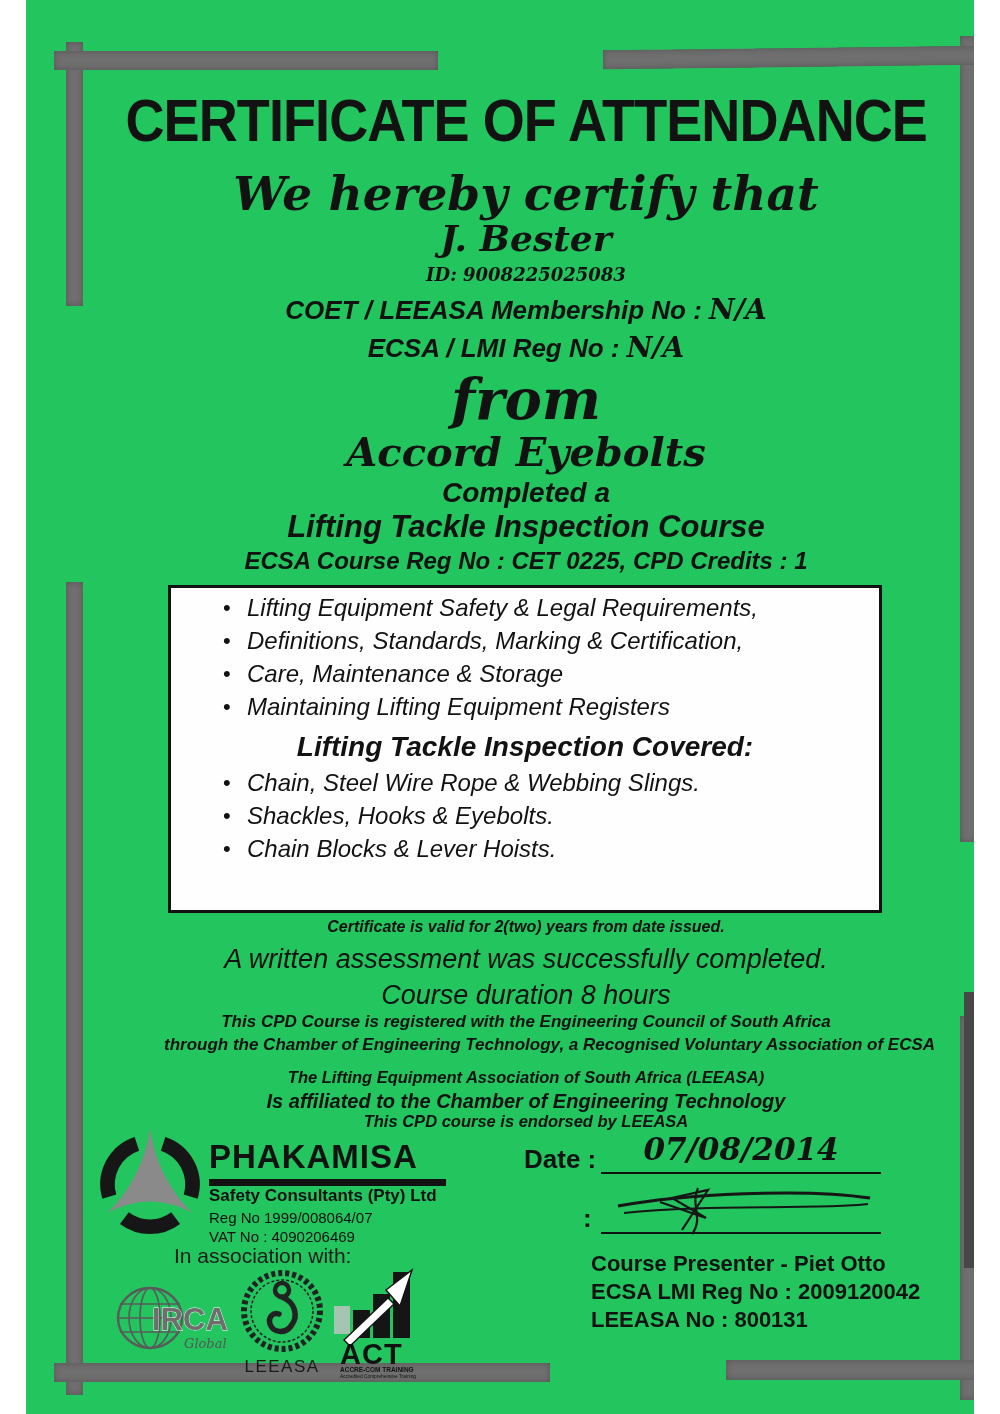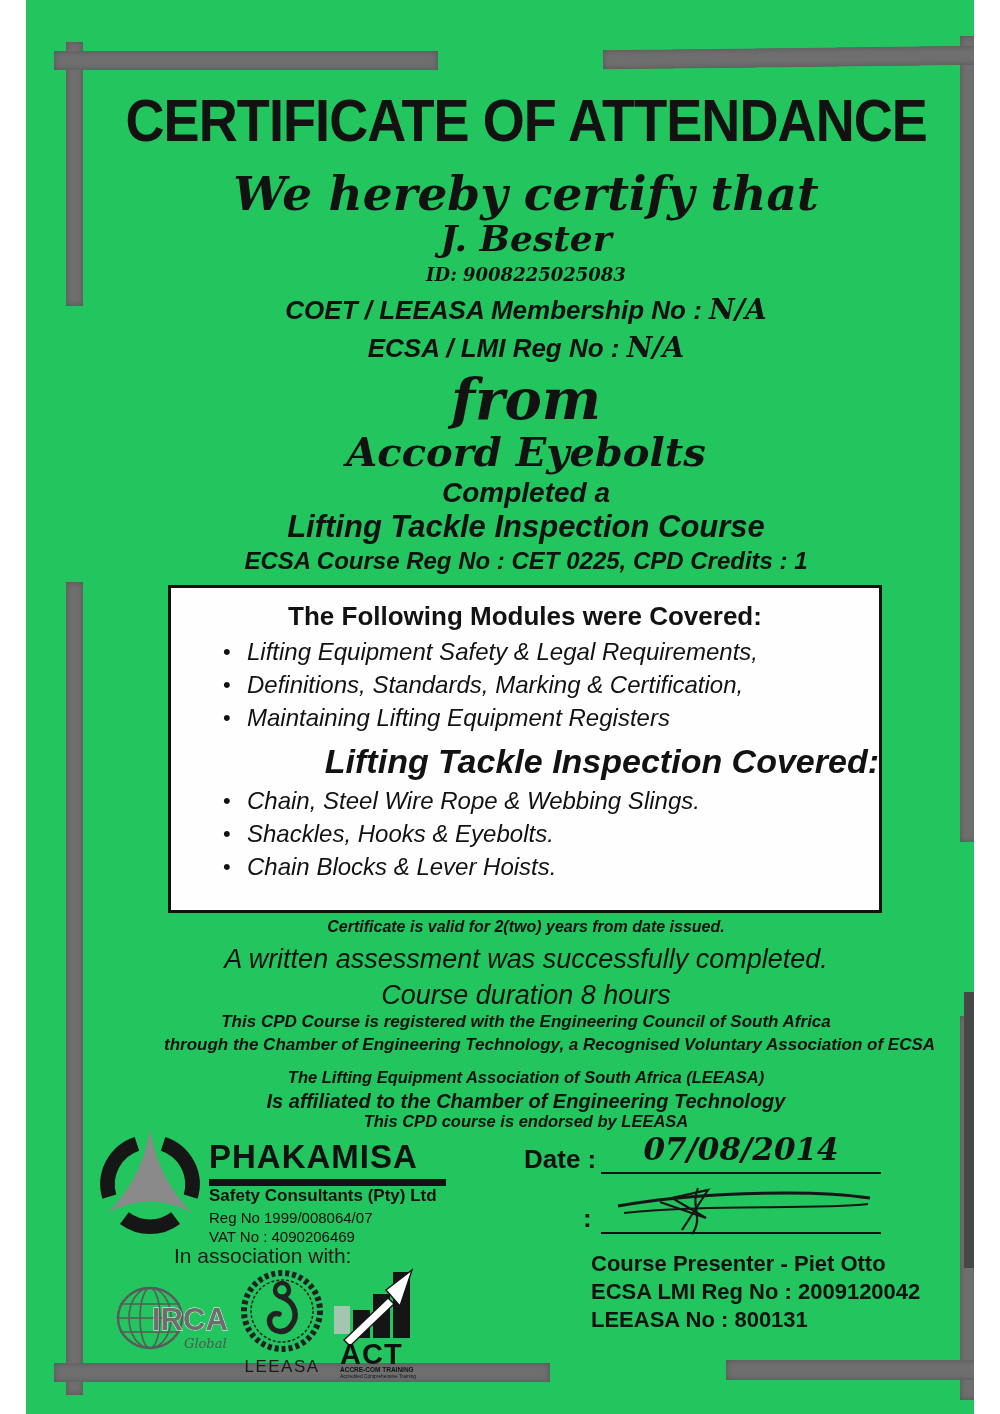--- a/index.html
+++ b/index.html
@@ -37,21 +37,21 @@
   .memb .val, .ecsa .val { font-family:"DejaVu Serif", serif; font-size:28px; }
   .fromword  { top:366px; font-size:56px; font-weight:bold; }
   .provider  { top:428px; font-size:40px; font-weight:bold; }
   .completed { top:477px; font-size:28px; }
   .coursetitle { top:509px; font-size:31px; }
   .coursereg { top:547px; font-size:24px; }
 
   
   .modbox { left:142px; top:585px; width:714px; height:328px; border:3px solid #121212; background:#fefefe; }
   .modbox h2 { text-align:center; font-size:26px; margin-top:13px; letter-spacing:0px; }
-  .modbox h3 { text-align:right; font-size:34px; font-style:italic; margin-top:8px; }
+  .modbox h3 { text-align:center; font-size:28px; font-style:italic; margin-top:8px; }
   .modbox ul { list-style:none; margin-top:3px; padding-left:52px; }
   .modbox li { font-size:24px; font-style:italic; line-height:33px; position:relative; padding-left:24px; }
   .modbox li::before { content:"•"; position:absolute; left:0; top:0; font-style:normal; font-size:22px; }
 
   .validity { top:918px; font-size:16px; font-weight:bold; font-style:italic; }
   .assess1  { top:944px; font-size:27px; font-style:italic; }
   .assess2  { top:980px; font-size:27px; font-style:italic; }
   .cpd1 { top:1012px; font-size:17px; }
   .cpd2 { top:1035px; font-size:17px;padding-left:47px; }
   .lee1 { top:1068px; font-size:16.5px; }
@@ -108,24 +108,24 @@
     <span>ECSA  / LMI Reg No : </span><span class="val">N/A</span>
   </div>
 
   <div class="abs center fromword script">from</div>
   <div class="abs center provider script">Accord Eyebolts</div>
   <div class="abs center completed boldital">Completed a</div>
   <div class="abs center coursetitle boldital">Lifting Tackle Inspection Course</div>
   <div class="abs center coursereg boldital">ECSA Course Reg No : CET 0225, CPD Credits : 1</div>
 
   <div class="abs modbox">
-    <h2>The Following Modules were Covered:</h2>
     <ul>
       <li>Lifting Equipment Safety &amp; Legal Requirements,</li>
       <li>Definitions, Standards, Marking &amp; Certification,</li>
+      <li>Care, Maintenance &amp; Storage</li>
       <li>Maintaining Lifting Equipment Registers</li>
     </ul>
     <h3>Lifting Tackle Inspection Covered:</h3>
     <ul>
       <li>Chain, Steel Wire Rope &amp; Webbing Slings.</li>
       <li>Shackles, Hooks &amp; Eyebolts.</li>
       <li>Chain Blocks &amp; Lever Hoists.</li>
     </ul>
   </div>
 

